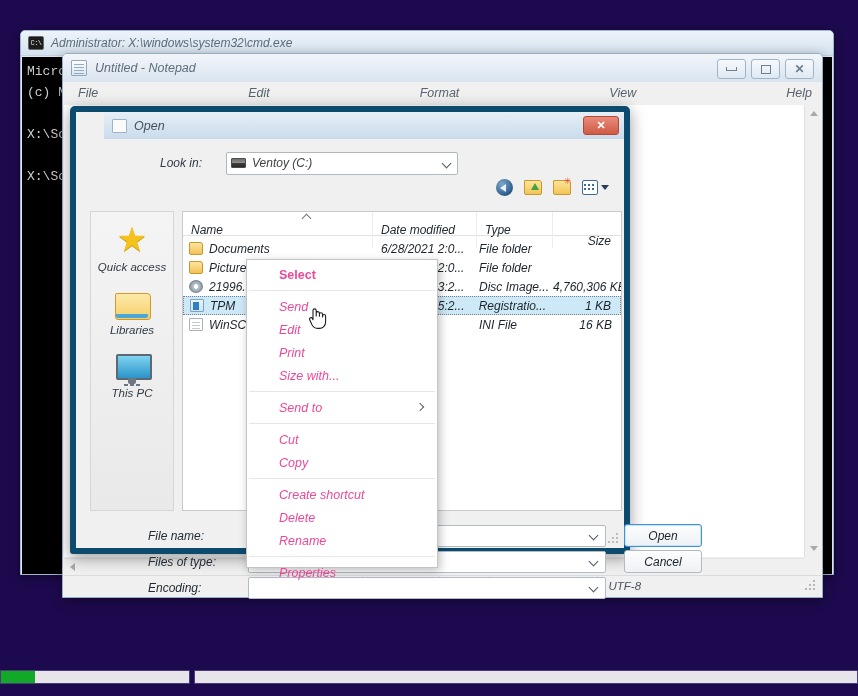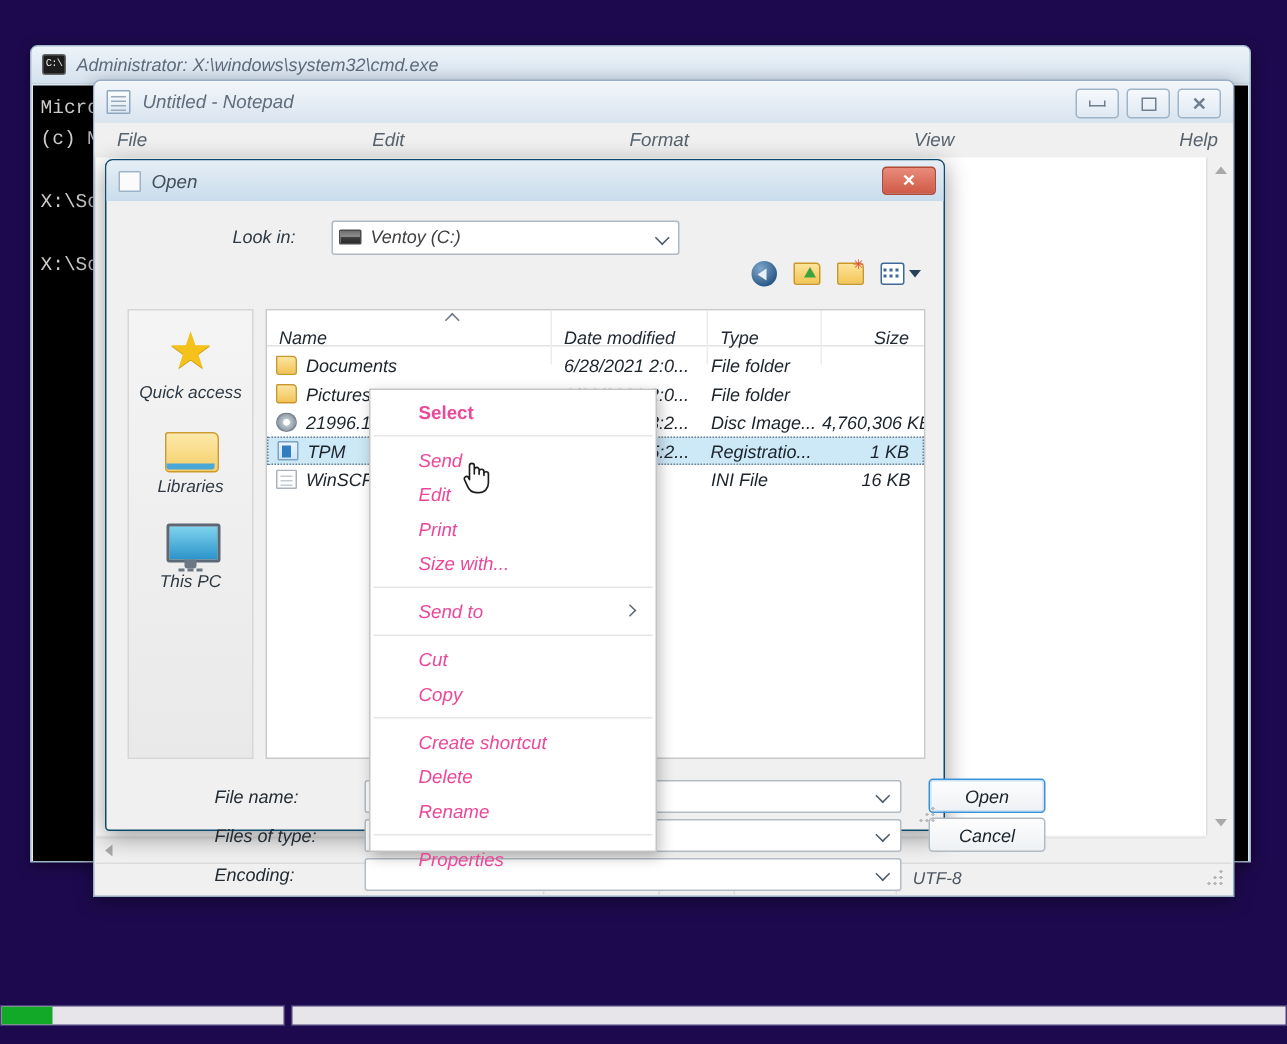--- a/index.html
+++ b/index.html
@@ -158,23 +158,24 @@
       radial-gradient(circle at 6px 6px, #8a8a8a 1px, transparent 1.2px),
       radial-gradient(circle at 10px 6px, #8a8a8a 1px, transparent 1.2px),
       radial-gradient(circle at 10px 2px, #8a8a8a 1px, transparent 1.2px);
   }
 
   
   #open-dialog {
     position: absolute; left: 70px; top: 106px;
     width: 560px; height: 448px;
     background: #f0f0f0;
-    border: 1px solid #0c4a6e;
+    border: 6px solid #0c4a6e;
     border-radius: 5px 5px 3px 3px;
     box-shadow: 0 4px 16px rgba(0,0,0,0.4);
+    padding-left: 28px;
   }
   #od-titlebar {
     height: 27px; border-radius: 4px 4px 0 0;
     background: linear-gradient(#e6eef6, #c9dcec);
     display: flex; align-items: center; padding-left: 8px;
     position: relative;
   }
   #od-icon {
     width: 15px; height: 14px; background: #fbfbfb;
     border: 1px solid #9db3c7; border-radius: 1px;
@@ -316,21 +317,21 @@
   }
   .fl-col {
     font-size: 12px; color: #2b3views; color: #222b33; font-style: italic;
     display: flex; align-items: center; padding-left: 8px;
     border-right: 1px solid #ececec; height: 36px;
     position: relative;
   }
   .col-name { width: 190px; }
   .col-date { width: 104px; }
   .col-type { width: 76px; text-align: center; }
-  .col-size { width: 68px; justify-content: flex-end; padding-right: 10px; border-right: none;}
+  .col-size { width: 68px; justify-content: flex-end; padding-right: 10px; border-right: none; align-items: flex-end;}
   #sort-chev {
     position: absolute; left: 120px; top: 1px;
     width: 9px; height: 9px;
   }
   #sort-chev:after {
     content:""; position:absolute; left:0; top:2px; width:6px;height:6px;
     border-left: 1.4px solid #6a7681; border-top: 1.4px solid #6a7681;
     transform: rotate(45deg);
   }
   .fl-row {

